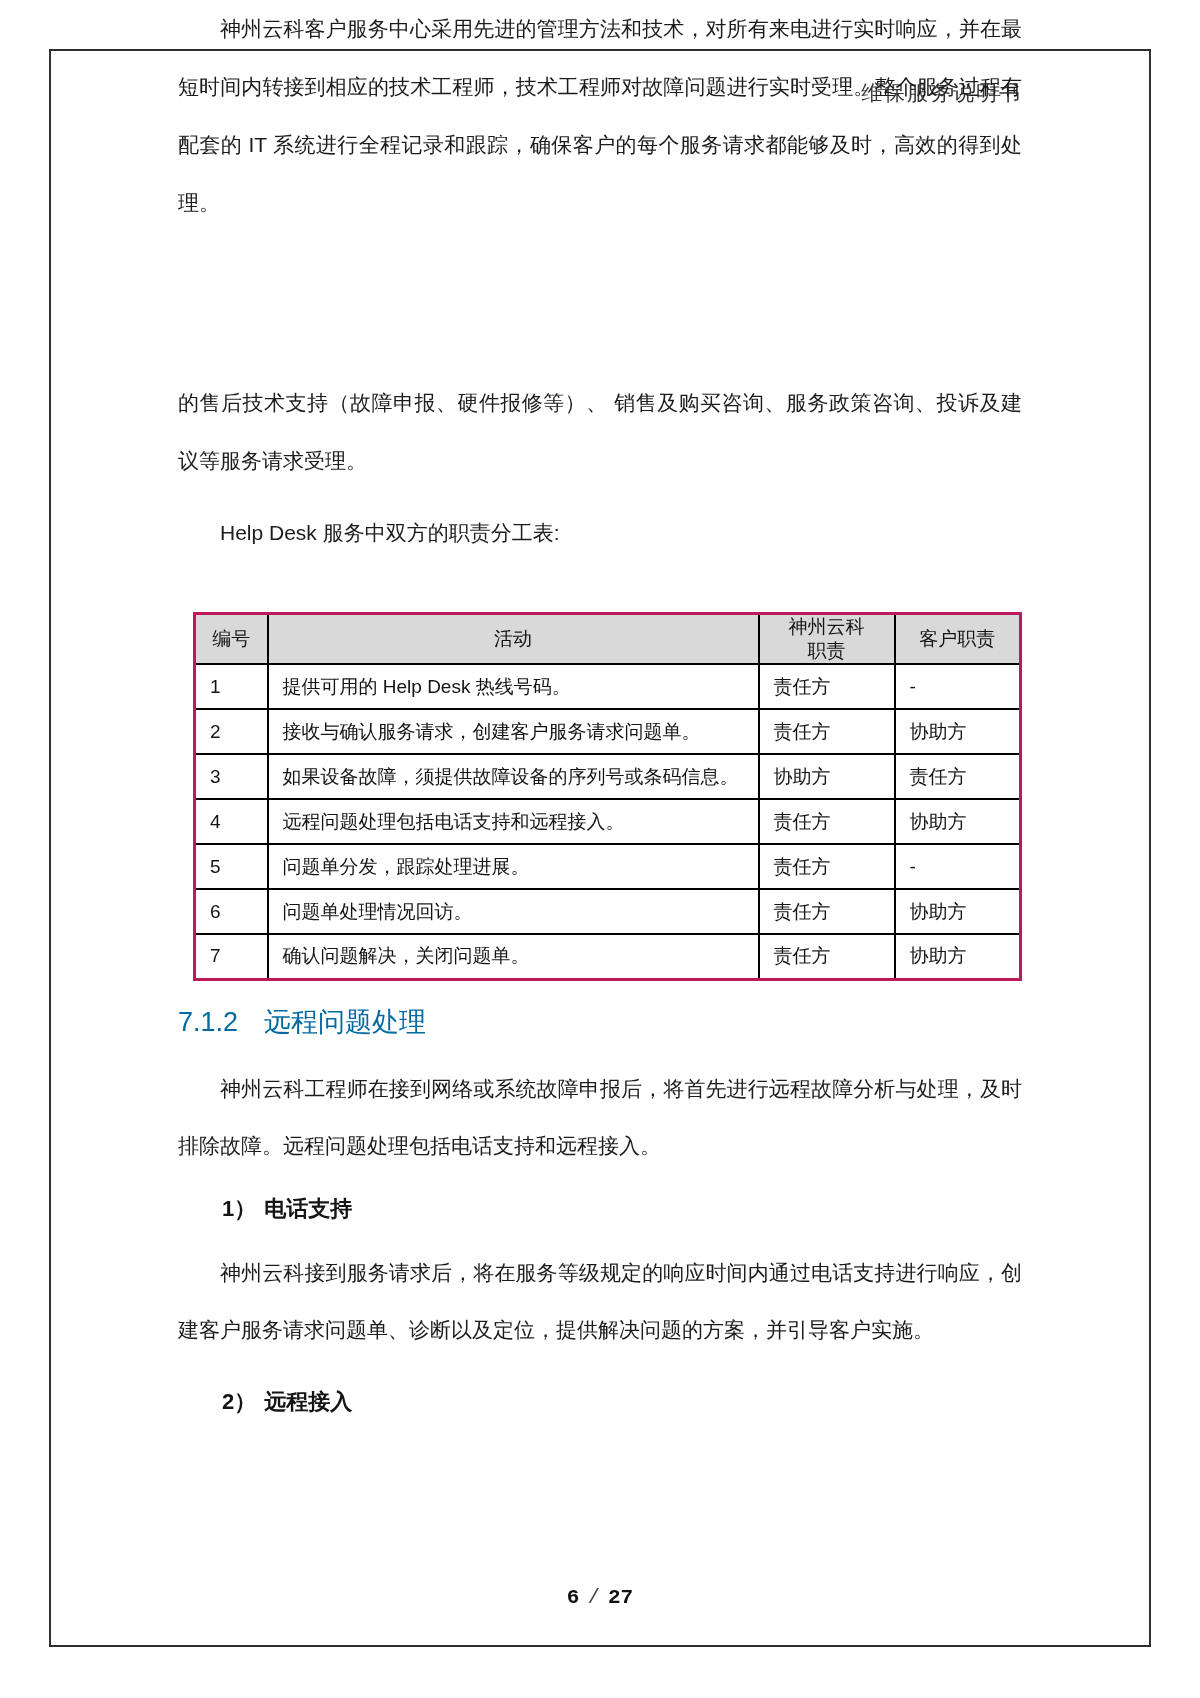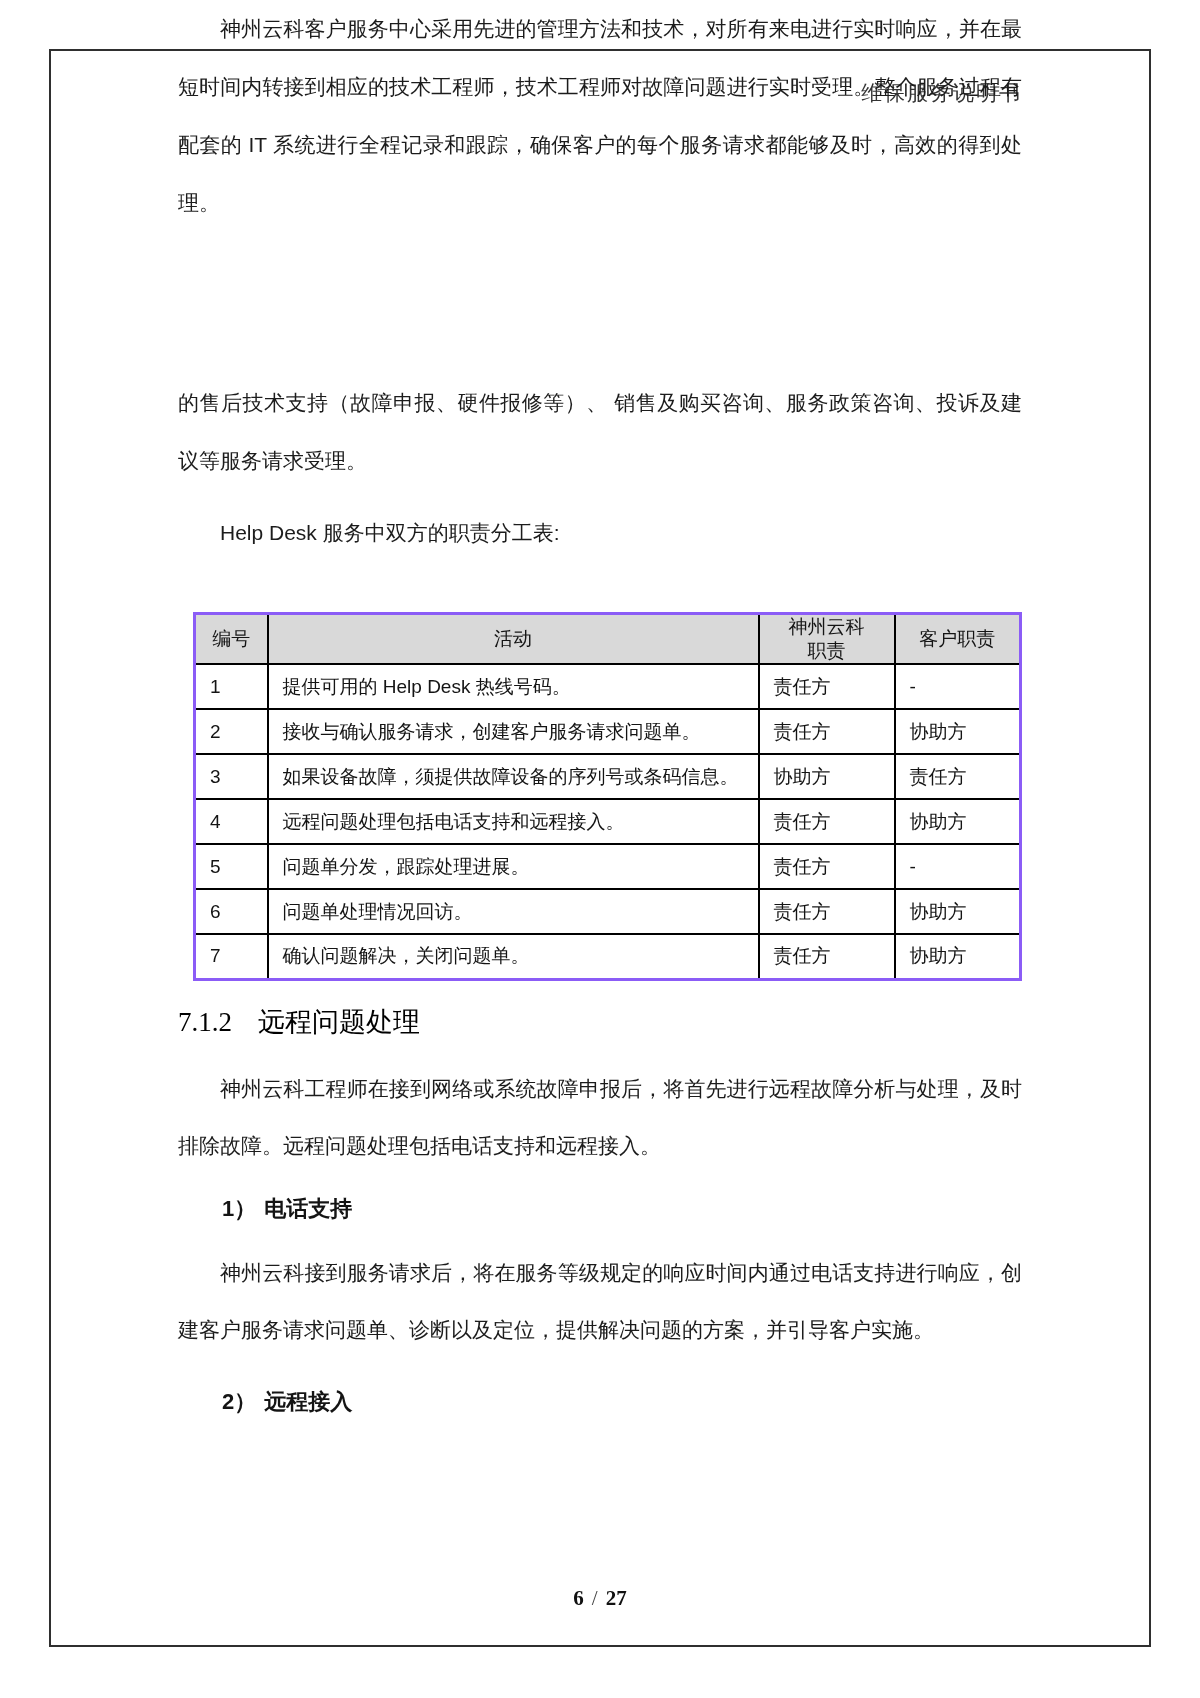--- a/index.html
+++ b/index.html
@@ -38,21 +38,21 @@
     text-align:justify;
     color:#1c1c1c;
   }
   .indent{text-indent:2em;}
   .first-para{margin-top:142px;}
   .table-intro{margin-top:14px;}
   table.resp{
     margin:50px 0 0 15px;
     width:826px;
     border-collapse:collapse;
-    border:3px solid #8b5cf6;
+    border:3px solid #be185d;
     table-layout:fixed;
     font-size:19px;
   }
   table.resp th,table.resp td{
     border:2px solid #000;
     box-sizing:border-box;
     font-weight:400;
     color:#141414;
   }
   table.resp th{
@@ -73,43 +73,42 @@
   .col-no{width:73px;}
   .col-act{width:491px;}
   .col-vendor{width:136px;}
   .col-cust{width:126px;}
   .wrap-narrow{display:inline-block;max-width:4.4em;text-align:center;}
   .section{
     margin:16px 0 0 0;
     font-size:27px;
     font-weight:400;
     line-height:50px;
-    color:#000000;
-    font-family:Liberation Serif, serif;
+    color:#0369a1;
   }
   .section .sec-title{margin-left:26px;}
   .lh57{line-height:57px;}
   .mt13{margin-top:13px;}
   .mt7{margin-top:7px;}
   .subhead{
     margin:0;
     font-size:22px;
     font-weight:700;
     line-height:57px;
     text-indent:2em;
     color:#141414;
   }
   .subhead.mt6{margin-top:6px;}
   .subhead.mt15{margin-top:15px;}
   .subhead .sub-label{margin-left:8px;margin-top:34px;}
   .page-footer{
     position:absolute;
     left:0;right:0;top:1578px;
     text-align:center;
-    font-family:Liberation Serif, serif;
+    font-family:Liberation Mono, monospace;
     font-size:21px;line-height:40px;
     color:#111111;
   }
   .page-footer .num{font-weight:700;}
   .page-footer .sep{font-weight:400;color:#444;padding:0 8px;}
 </style>
 </head>
 <body>
 
 <div class="page">

